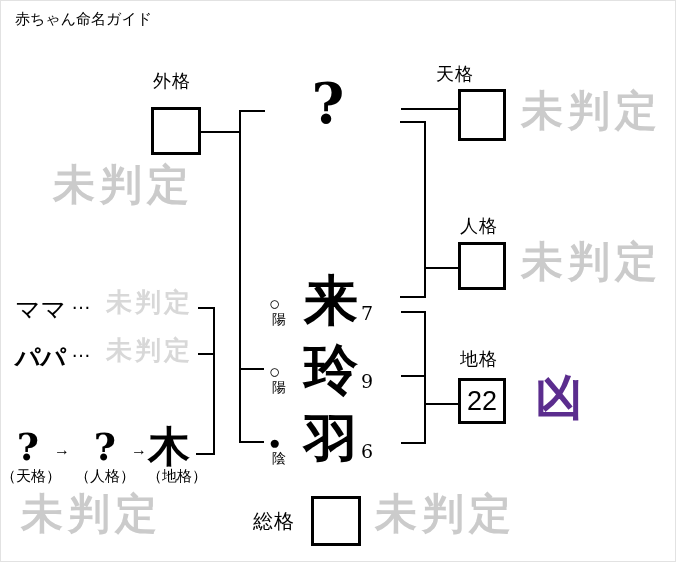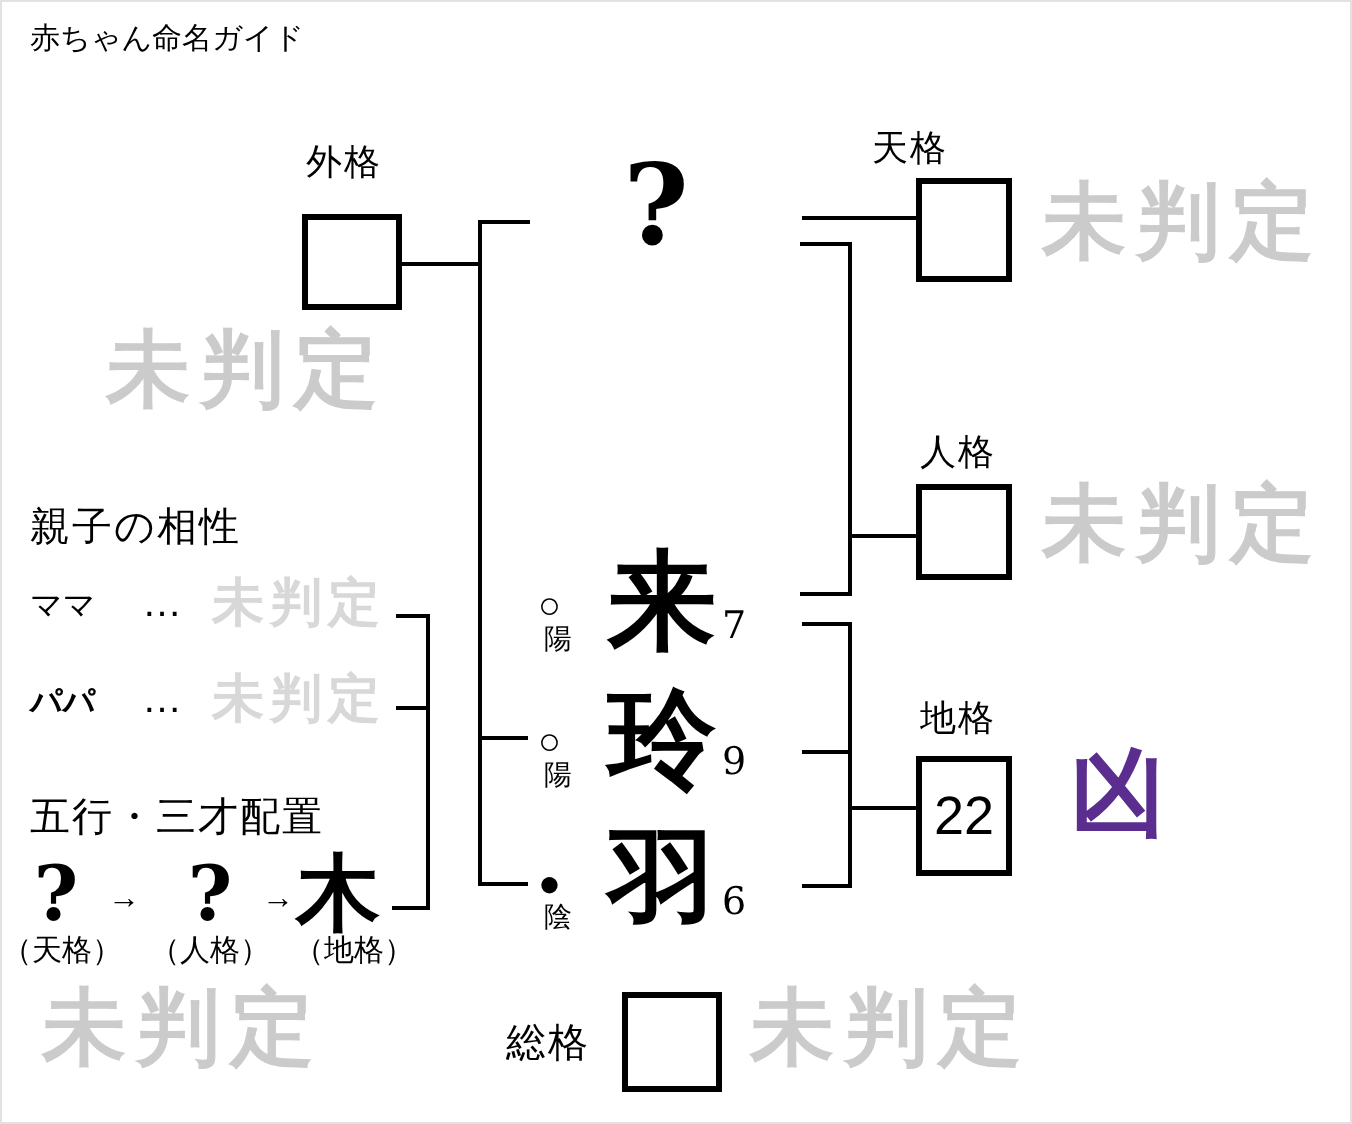--- a/index.html
+++ b/index.html
@@ -70,21 +70,21 @@
     font-weight:bold;
     font-size:38px;line-height:1;
     text-align:center;
   }
   .gogyou-arrow{font-size:16px;line-height:1;color:#000;}
   .gogyou-cap{font-size:15px;line-height:1;}
   .value{font-size:27px;}
   .title{font-size:15px;}
   .copyright{font-family:"DejaVu Sans Mono", monospace;font-size:13px;}
   .dots{font-size:20px;}
-  .row-label{font-size:16px;}
+  .row-label{font-size:25px;}
 </style>
 </head>
 <body>
 
 <div class="canvas">
 
   <div class="abs title" style="left:14px;top:9px;">赤ちゃん命名ガイド</div>
 
   <div class="abs kaku-label" style="left:152px;top:68px;font-family:Liberation Mono, monospace;">外格</div>
   <div class="box" style="left:150px;top:106px;width:50px;height:48px;">
@@ -100,21 +100,21 @@
 
   <div class="abs surname" style="left:302px;top:74px;">?</div>
 
   <div class="abs kaku-label" style="left:459px;top:213px;">人格</div>
   <div class="box" style="left:457px;top:241px;width:48px;height:48px;">
     <span class="value"></span>
   </div>
   <div class="abs wm" style="left:520px;top:240px;">未判定</div>
 
   <div class="abs kaku-label" style="left:459px;top:346px;">地格</div>
-  <div class="box" style="left:457px;top:377px;width:48px;height:60px;">
+  <div class="box" style="left:457px;top:377px;width:48px;height:46px;">
     <span class="value">22</span>
   </div>
   <div class="abs kyou" style="left:534px;top:372px;">凶</div>
 
   <div>
     <div class="abs marker" style="left:268px;top:293px;">○</div>
     <div class="abs polarity" style="left:271px;top:311px;">陽</div>
     <div class="abs kanji" style="left:300px;top:272px;">来</div>
     <div class="abs strokes" style="left:358px;top:303px;">7</div>
   </div>
@@ -124,33 +124,31 @@
     <div class="abs kanji" style="left:300px;top:341px;">玲</div>
     <div class="abs strokes" style="left:358px;top:371px;">9</div>
   </div>
   <div>
     <div class="abs marker" style="left:268px;top:432px;">●</div>
     <div class="abs polarity" style="left:271px;top:450px;">陰</div>
     <div class="abs kanji" style="left:300px;top:411px;">羽</div>
     <div class="abs strokes" style="left:358px;top:441px;">6</div>
   </div>
 
-  <div class="abs heading" style="left:14px;top:249px;">親子の相性</div>
   <div>
     <span class="abs row-label" style="left:14px;top:292px;">ママ</span>
     <span class="abs dots" style="left:70px;top:290px;">…</span>
     <span class="abs wm-small" style="left:105px;top:288px;">未判定</span>
   </div>
   <div>
     <span class="abs row-label" style="left:14px;top:340px;font-weight:bold;">パパ</span>
     <span class="abs dots" style="left:70px;top:338px;">…</span>
     <span class="abs wm-small" style="left:105px;top:336px;">未判定</span>
   </div>
 
-  <div class="abs heading" style="left:14px;top:394px;">五行・三才配置</div>
   <div class="abs gogyou-el" style="left:12px;top:427px;width:30px;">?</div>
   <div class="abs gogyou-arrow" style="left:53px;top:441px;">→</div>
   <div class="abs gogyou-el" style="left:89px;top:427px;width:30px;">?</div>
   <div class="abs gogyou-arrow" style="left:130px;top:441px;">→</div>
   <div class="abs gogyou-el" style="left:146px;top:425px;width:44px;font-size:42px;">木</div>
   <div class="abs gogyou-cap" style="left:0px;top:467px;">（天格）</div>
   <div class="abs gogyou-cap" style="left:74px;top:467px;">（人格）</div>
   <div class="abs gogyou-cap" style="left:146px;top:467px;">（地格）</div>
   <div class="abs wm" style="left:20px;top:492px;">未判定</div>
 

